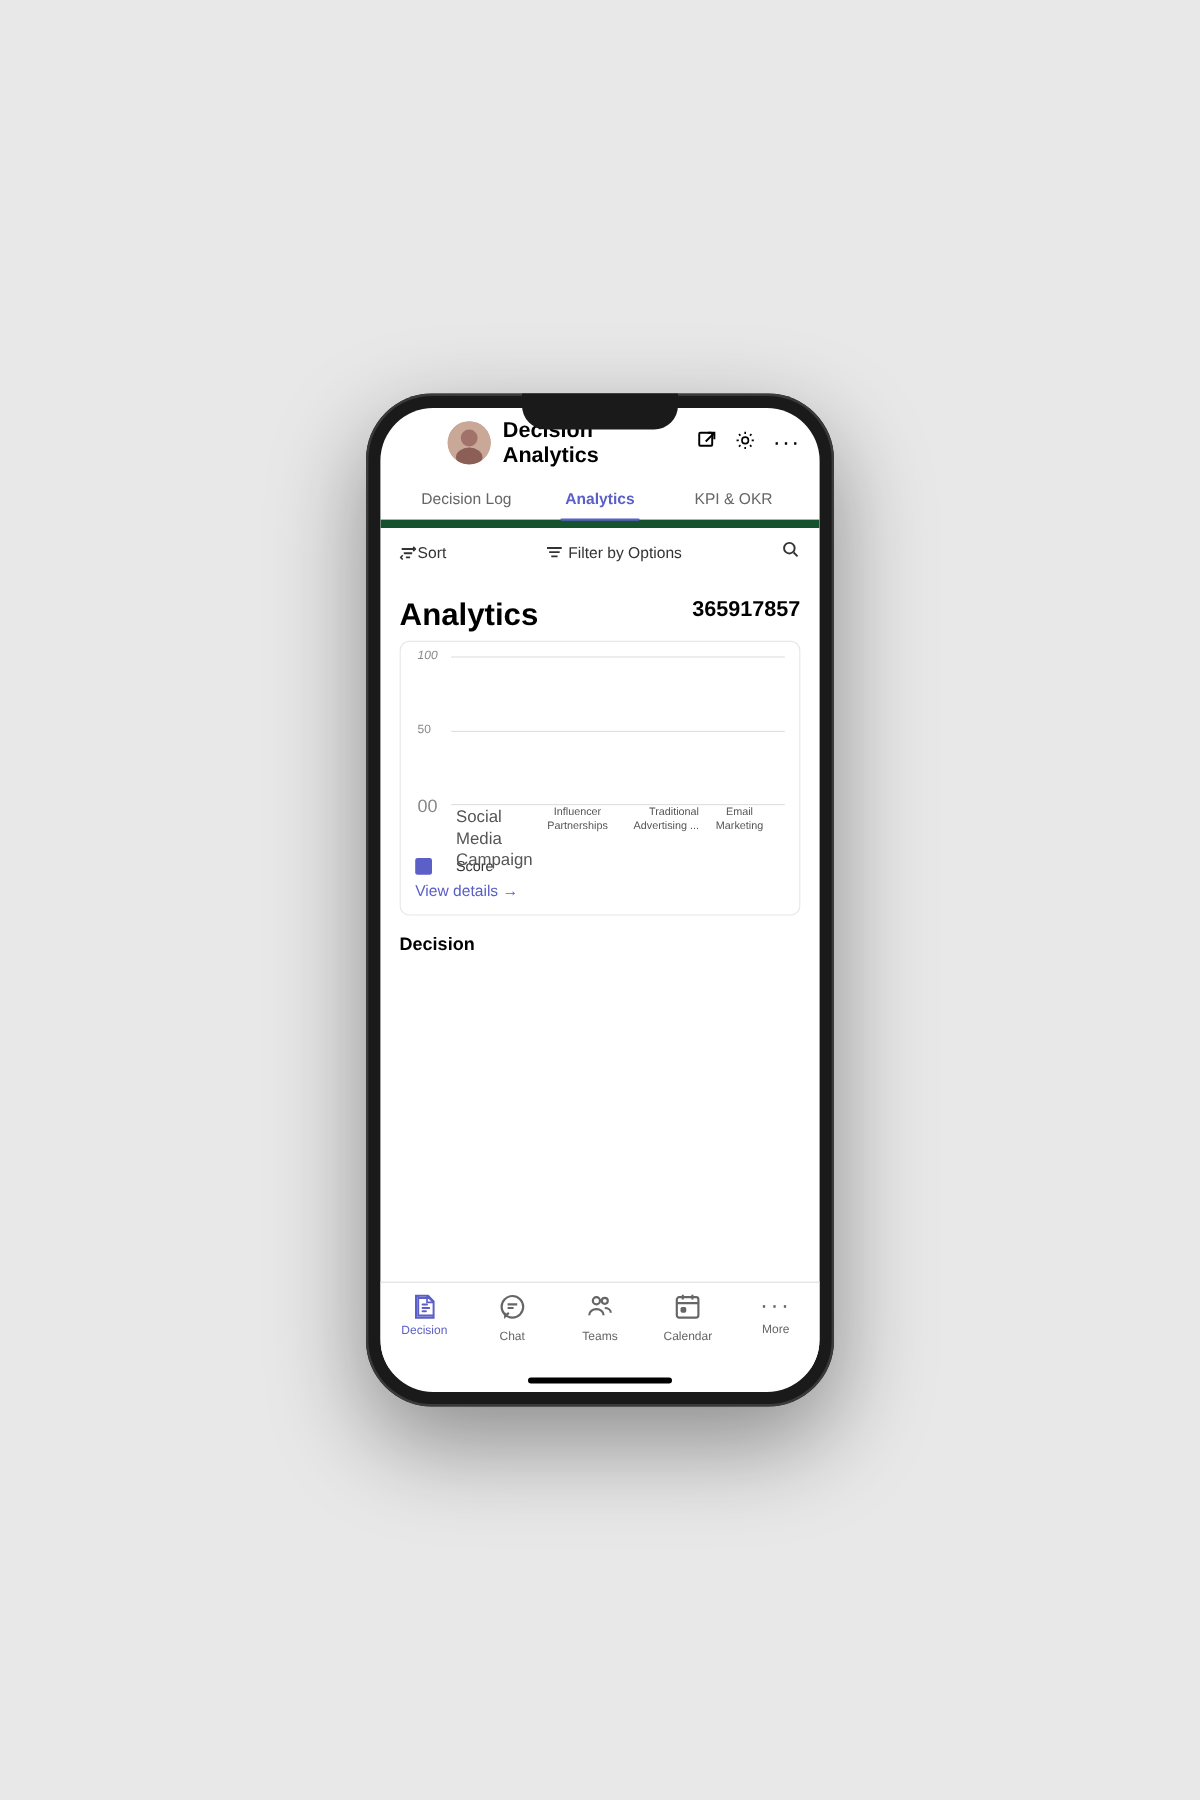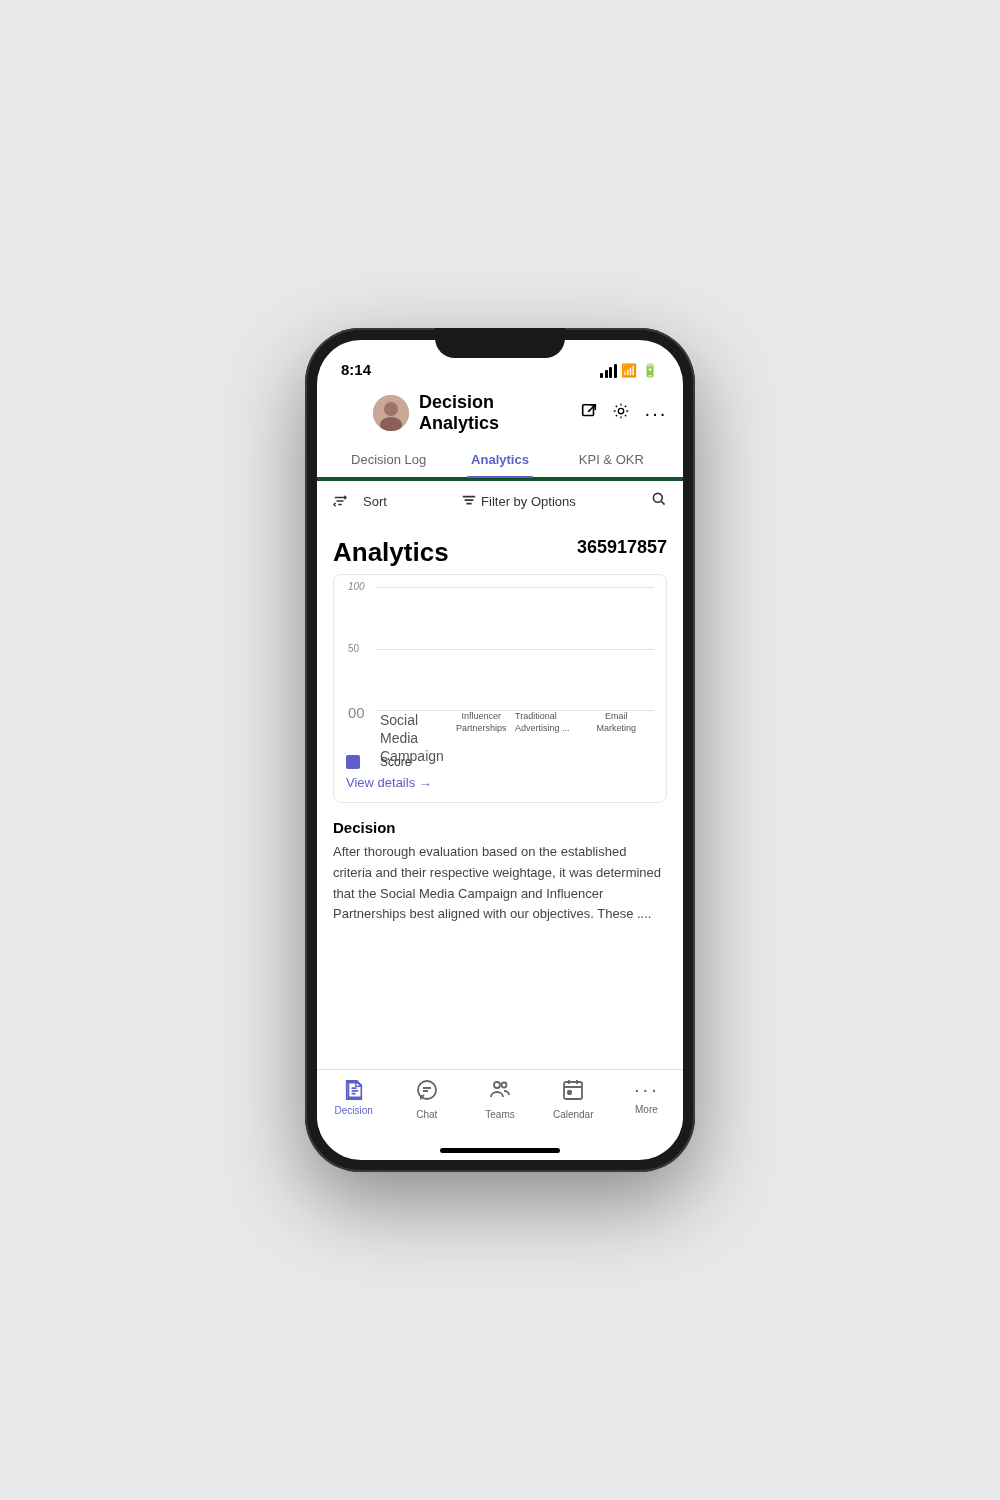--- a/index.html
+++ b/index.html
@@ -105,21 +105,21 @@
       gap: 14px;
     }
     .header-icon {
       color: #000;
       font-size: 18px;
       cursor: pointer;
     }
     
     .tabs {
       display: flex;
-      border-bottom: 4px solid #14532d;
+      border-bottom: 7px solid #14532d;
       padding: 0 16px;
       flex-shrink: 0;
     }
     .tab {
       flex: 1;
       text-align: center;
       padding: 10px 4px;
       font-size: 13px;
       color: #666;
       cursor: pointer;
@@ -143,21 +143,21 @@
     .toolbar {
       display: flex;
       align-items: center;
       padding: 10px 16px;
       gap: 8px;
       flex-shrink: 0;
     }
     .toolbar-btn {
       display: flex;
       align-items: center;
-      gap: 16px;
+      gap: 1px;
       font-size: 13px;
       color: #333;
       cursor: pointer;
     }
     .toolbar-divider {
       flex: 1;
     }
     .filter-btn {
       display: flex;
       align-items: center;
@@ -303,33 +303,20 @@
       border-radius: 3px;
     }
   </style>
 </head>
 <body>
 
 <div class="phone-outer">
   <div class="notch"></div>
   <div class="phone-screen">
 
-    <div class="status-bar">
-      <span class="status-time">8:14</span>
-      <div class="status-icons">
-        <div class="signal-bars">
-          <span style="height:5px;"></span>
-          <span style="height:8px;"></span>
-          <span style="height:11px;"></span>
-          <span style="height:14px;"></span>
-        </div>
-        <span style="font-size:13px;">📶</span>
-        <span style="font-size:13px;">🔋</span>
-      </div>
-    </div>
 
     <div class="app-header">
       <div class="avatar">
         <svg width="36" height="36" viewBox="0 0 36 36">
           <circle cx="18" cy="18" r="18" fill="#c9a898"></circle>
           <circle cx="18" cy="14" r="7" fill="#a0726a"></circle>
           <ellipse cx="18" cy="30" rx="11" ry="8" fill="#8b5e56"></ellipse>
         </svg>
       </div>
       <span class="app-title">Decision Analytics</span>
@@ -419,37 +406,36 @@
               <div class="bar" style="height:86%;"></div>
             </div>
             <div class="bar-group">
               <div class="bar" style="height:65%;"></div>
             </div>
           </div>
 
           <div style="position:absolute; bottom:0; left:30px; right:0; display:flex; justify-content:space-around; align-items:flex-start; padding:0 4px; height:36px;">
             <div style="flex:1; text-align:left; font-size:14px; color:#555; line-height:1.3;">Social Media<br>Campaign</div>
             <div style="flex:1; text-align:center; font-size:9px; color:#555; line-height:1.3;">Influencer<br>Partnerships</div>
-            <div style="flex:1; text-align:left; font-size:9px; color:#555; line-height:1.3;">Traditional<br>Advertising ...</div>
+            <div style="flex:1; text-align:right; font-size:9px; color:#555; line-height:1.3;">Traditional<br>Advertising ...</div>
             <div style="flex:1; text-align:center; font-size:9px; color:#555; line-height:1.3;">Email<br>Marketing</div>
           </div>
         </div>
 
         <div class="chart-legend">
           <div class="legend-dot"></div>
           <span class="legend-label">Score</span>
         </div>
         <div class="view-details-link">
           <span>View details →</span>
         </div>
       </div>
 
       <div class="decision-section">
         <div class="decision-title">Decision</div>
-        <p class="decision-text">After thorough evaluation based on the established criteria and their respective weightage, it was determined that the Social Media Campaign and Influencer Partnerships best aligned with our objectives. These ....</p>
       </div>
 
     </div>
 
     <div class="bottom-nav">
 
       <div class="nav-item">
         <div style="width:24px; height:24px; display:flex; align-items:center; justify-content:center;">
           <svg width="22" height="22" viewBox="0 0 24 24" fill="#5b5fc7">
             <path d="M6 2h9l5 5v15H4V2h2zm0 0v18h14V8l-4-4H6zm4 8h4m-4 3h6m-6 3h3" fill="none" stroke="#5b5fc7" stroke-width="1.8" stroke-linecap="round"></path>

